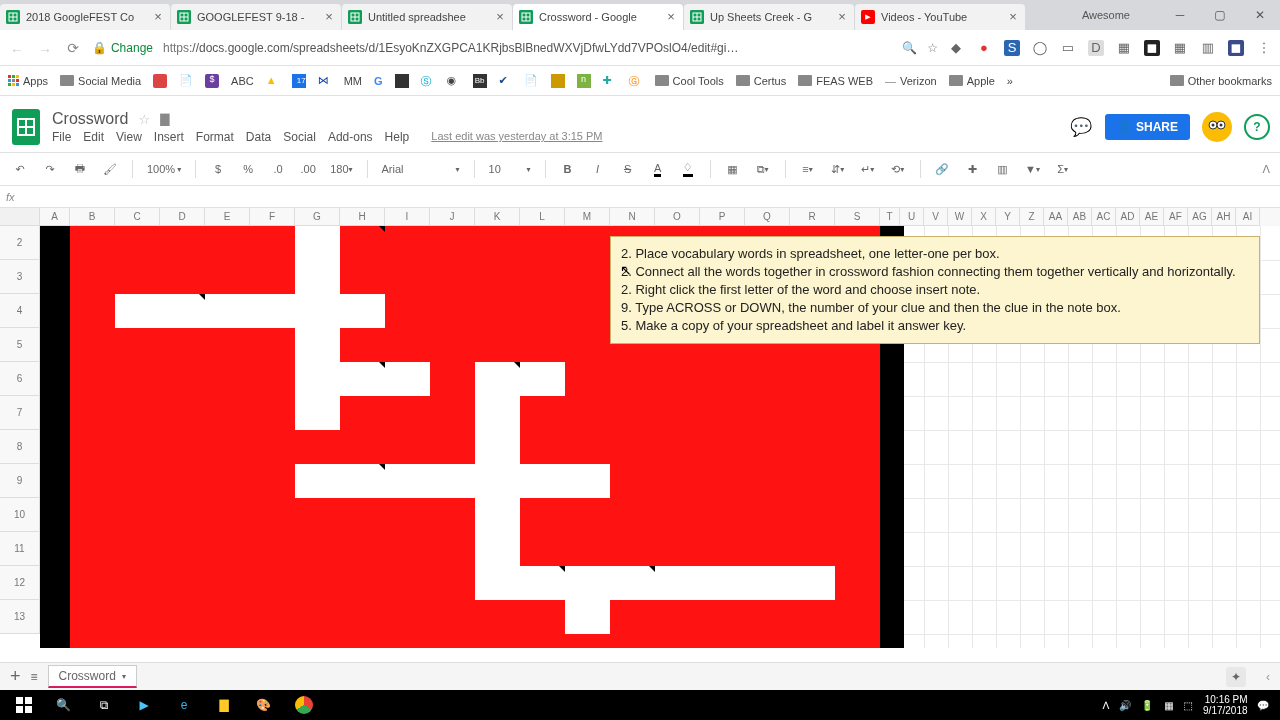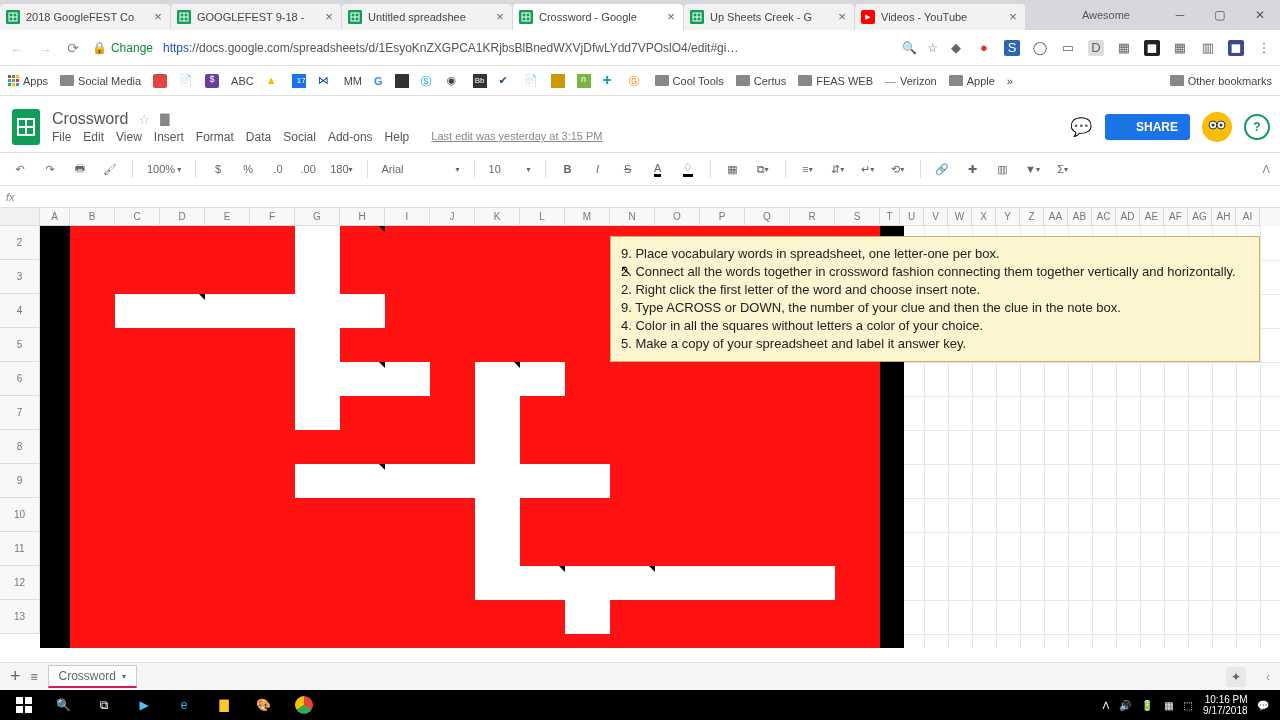--- a/index.html
+++ b/index.html
@@ -16,21 +16,21 @@
 .tabbar .awesome { font-size:11px; color:#555; margin-right:30px; align-self:center; }
 .tabbar .winbtns { display:flex; align-self:stretch; }
 .tabbar .winbtns div { width:40px; display:flex; align-items:center; justify-content:center; color:#555; }
 
 
 .addrbar { height:36px; background:#fff; border-bottom:1px solid #e0e0e0; display:flex; align-items:center; padding:0 8px; gap:10px; }
 .navbtn { color:#888; width:18px; text-align:center; font-size:14px; }
 .navbtn.disabled { color:#ccc; }
 .lock { color:#0a8a3a; font-size:12px; display:flex; align-items:center; gap:4px; }
 .url { flex:1; color:#555; font-size:12px; white-space:nowrap; overflow:hidden; }
-.url .proto { color:#1d4ed8; }
+.url .proto { color:#737373; }
 .addricons { display:flex; gap:12px; align-items:center; }
 .addricons .ic { width:16px; height:16px; display:flex; align-items:center; justify-content:center; font-size:13px; color:#666; }
 
 
 .bmbar { height:30px; background:#fff; border-bottom:1px solid #e0e0e0; display:flex; align-items:center; padding:0 8px; gap:12px; font-size:11px; color:#444; overflow:hidden; }
 .bm { display:flex; align-items:center; gap:4px; white-space:nowrap; }
 .bm .ic { width:14px; height:14px; }
 
 
 .docshdr { height:56px; background:#fff; display:flex; align-items:center; padding:6px 10px 0; }
@@ -541,25 +541,24 @@
         <div class="notemark" style="left: 379px; top: 0px;"></div>
         <div class="notemark" style="left: 199px; top: 68px;"></div>
         <div class="notemark" style="left: 379px; top: 136px;"></div>
         <div class="notemark" style="left: 514px; top: 136px;"></div>
         <div class="notemark" style="left: 379px; top: 238px;"></div>
         <div class="notemark" style="left: 559px; top: 340px;"></div>
         <div class="notemark" style="left: 649px; top: 340px;"></div>
       </div>
 
     <div class="notebox" id="notebox" style="left:610px;top:10px;width:650px;">
-        <div>9.  Place vocabulary words in spreadsheet, one letter-one per box.</div>
+        <div>2.  Place vocabulary words in spreadsheet, one letter-one per box.</div>
         <div>2.  Connect all the words together in crossword fashion connecting them together vertically and horizontally.</div>
         <div>2.  Right click the first letter of the word and choose insert note.</div>
         <div>9.  Type ACROSS or DOWN, the number of your clue and then the clue in the note box.</div>
-        <div>4.  Color in all the squares without letters a color of your choice.</div>
         <div>5.  Make a copy of your spreadsheet and label it answer key.</div>
       </div>
 
     <div style="position:absolute;left:620px;top:36px;font-size:14px;color:#000;">↖</div>
   </div>
 </div>
 
 <div class="sheettabs">
   <div style="font-size:18px;">+</div>
   <div>≡</div>

